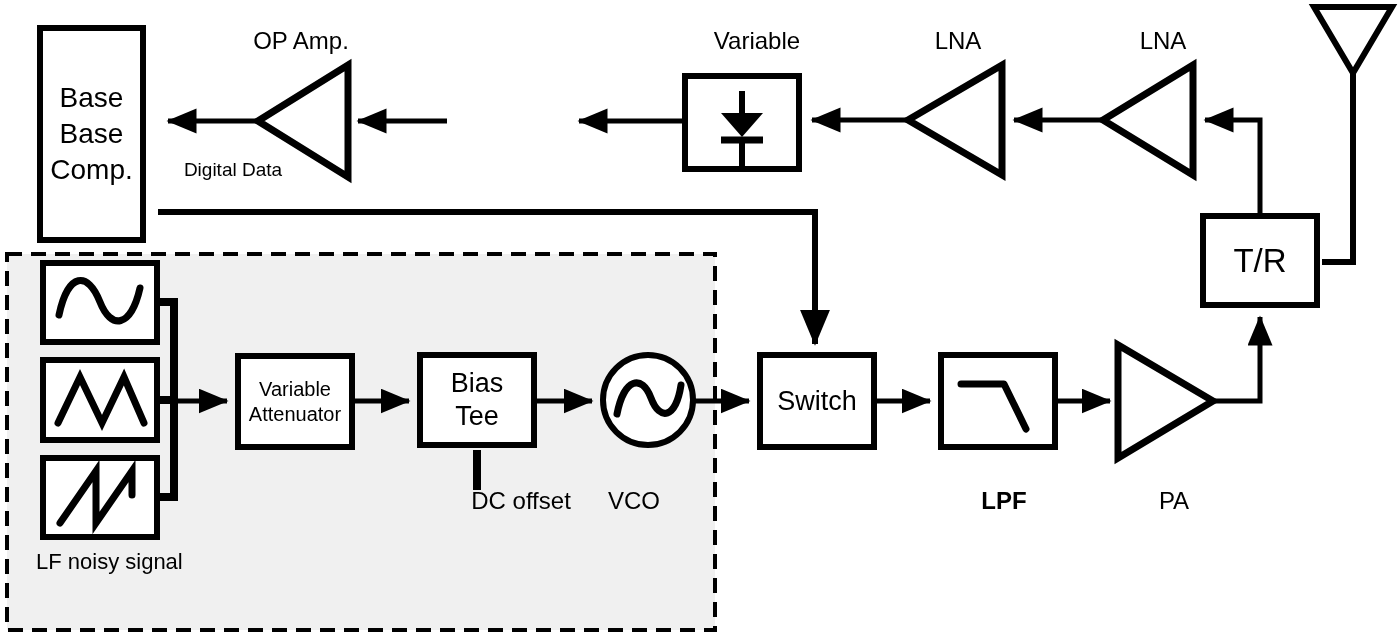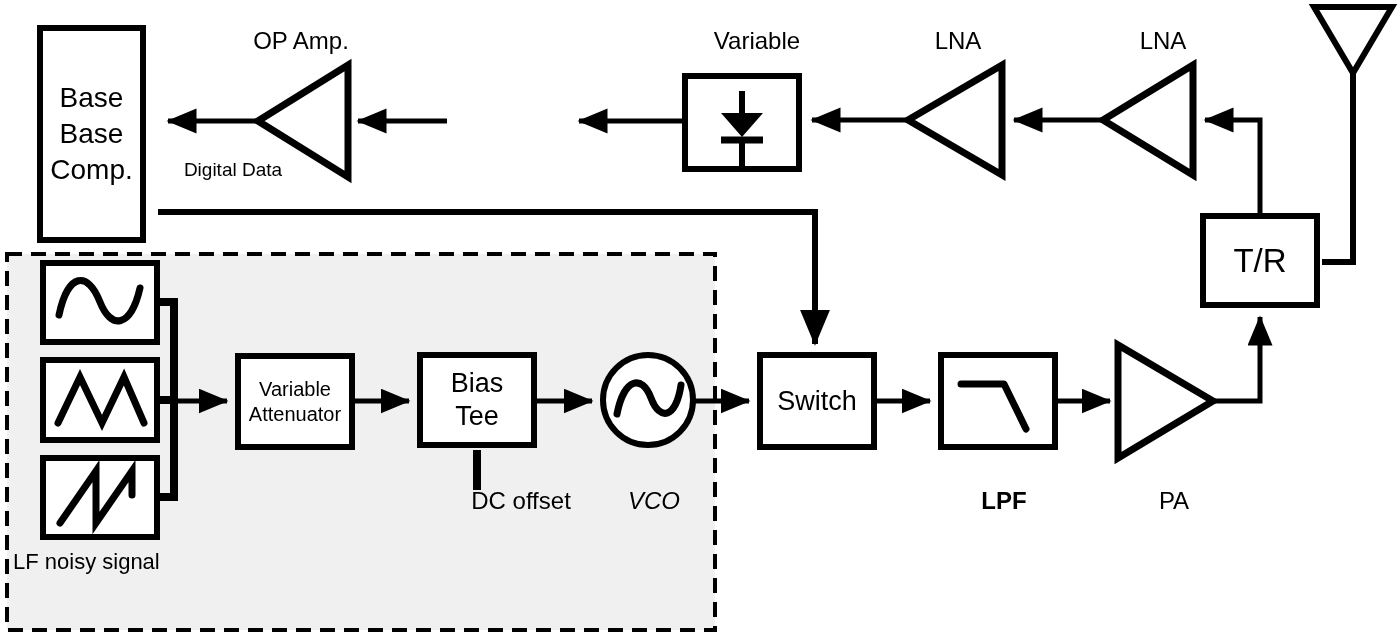--- a/index.html
+++ b/index.html
@@ -145,22 +145,22 @@
   <div class="lbl centered t-small" style="left:233px; top:159px;">Digital Data</div>
 
   <div class="lbl centered t-label" style="left:757px; top:27px;">Variable</div>
 
   <div class="lbl centered t-label" style="left:958px; top:27px;">LNA</div>
 
   <div class="lbl centered t-label" style="left:1163px; top:27px;">LNA</div>
 
   <div class="lbl centered t-label" style="left:478px; top:487px;margin-left:43px;">DC offset</div>
 
-  <div class="lbl centered t-label" style="left:654px; top:487px;font-style:italic;">VCO</div>
+  <div class="lbl centered t-label" style="left:634px; top:487px;">VCO</div>
 
   <div class="lbl centered t-label" style="left:1004px; top:487px;font-weight:bold;">LPF</div>
 
   <div class="lbl centered t-label" style="left:1168px; top:487px;margin-left:6px;">PA</div>
 
-  <div class="lbl t-med" style="left:13px; top:549px;">LF noisy signal</div>
+  <div class="lbl t-med" style="left:36px; top:549px;">LF noisy signal</div>
 
 
 </div>
 
 </body></html>

